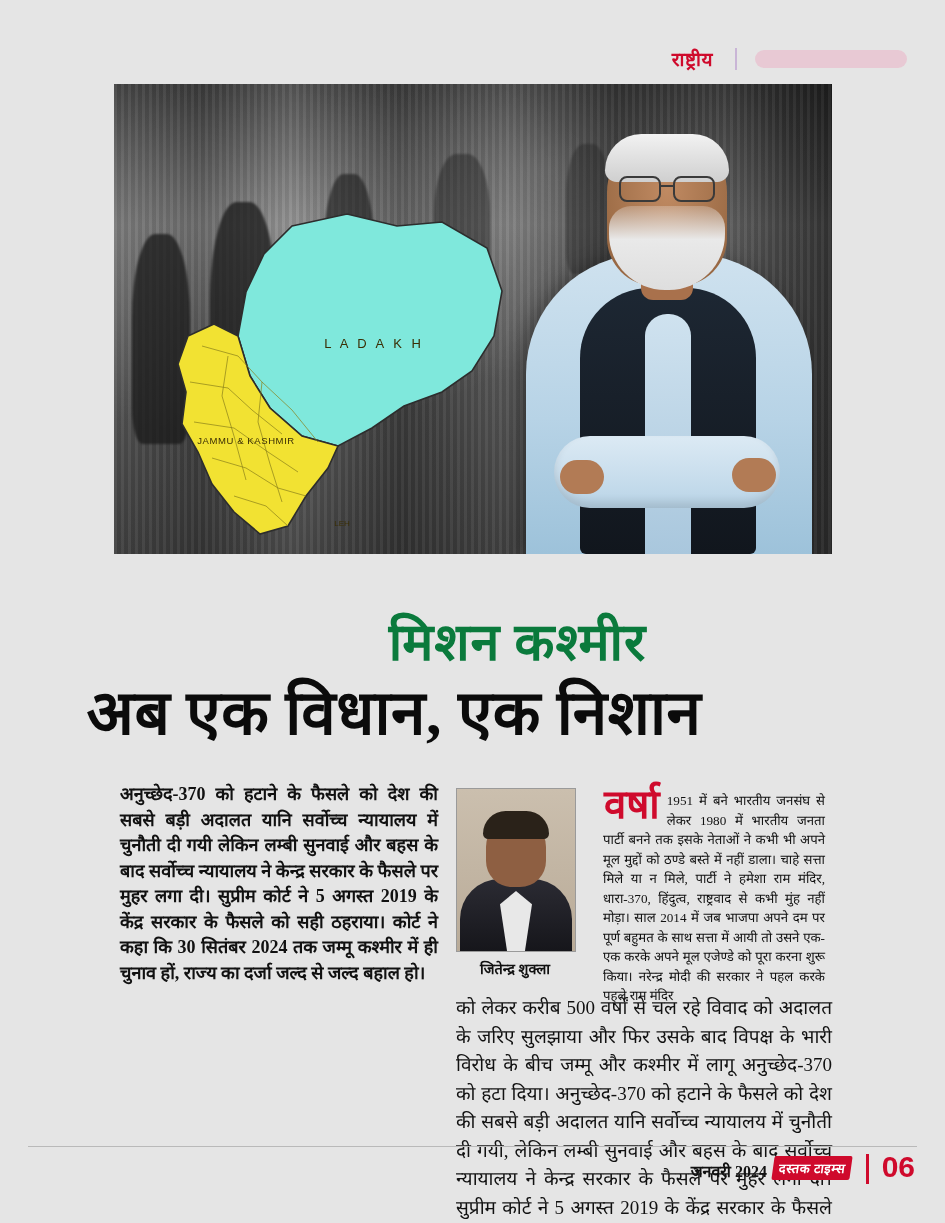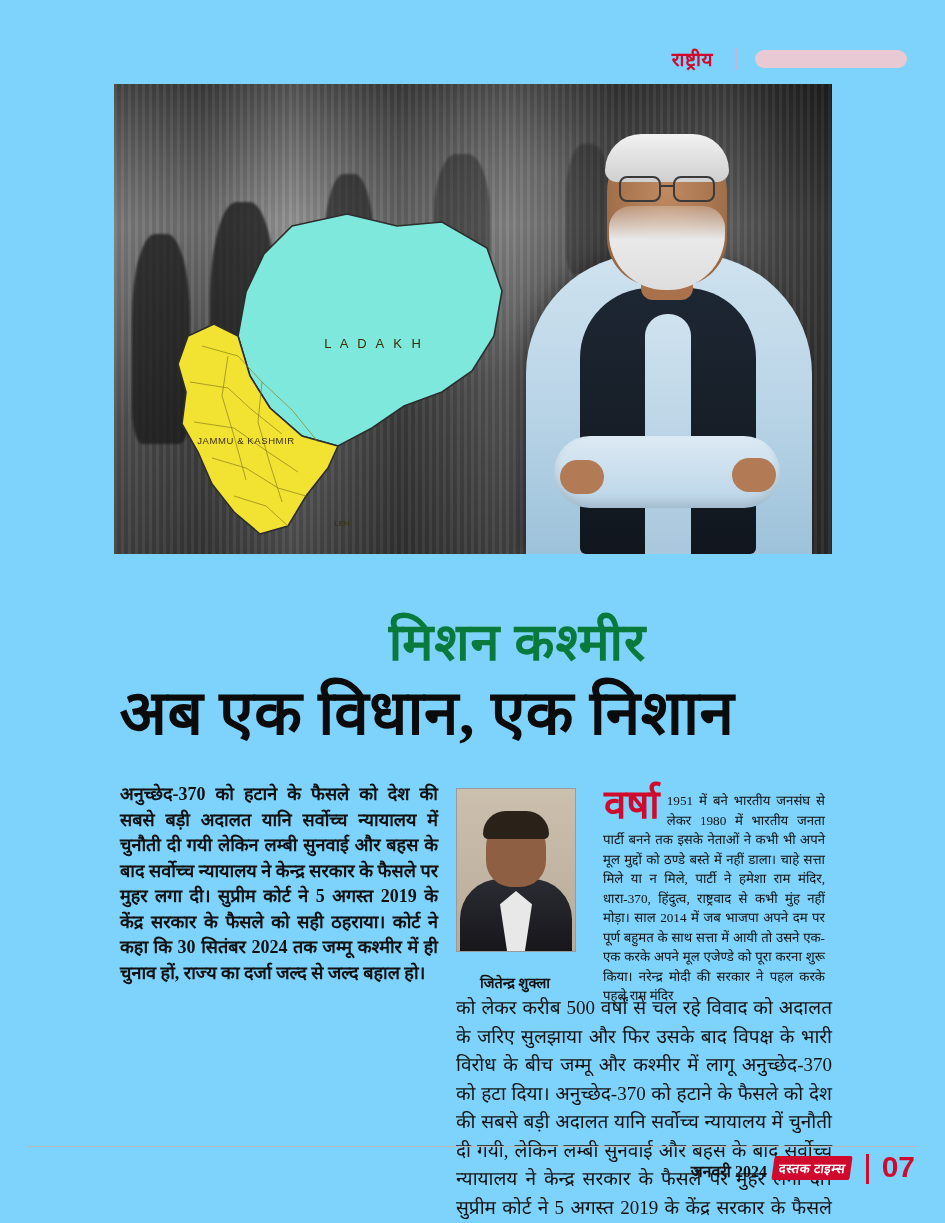--- a/index.html
+++ b/index.html
@@ -12,21 +12,21 @@
     height: 1223px;
     font-family: "Liberation Sans", sans-serif;
     color: #111;
     position: relative;
     overflow: hidden;
   }
   .page {
     position: relative;
     width: 945px;
     height: 1223px;
-    background: #7dd3fc;
+    background: #e5e5e5;
   }
 
   
   .header {
     position: absolute;
     top: 40px;
     left: 0;
     width: 945px;
     height: 40px;
   }
@@ -256,21 +256,20 @@
     position: absolute;
     top: 668px;
     left: 0;
     width: 788px;
     text-align: center;
     font-family: "Liberation Serif", serif;
     font-size: 62px;
     font-weight: bold;
     color: #0b0b0b;
     letter-spacing: 0.5px;
-    padding-left: 33px;
   }
 
   
   .intro {
     position: absolute;
     left: 120px;
     top: 782px;
     width: 318px;
     font-family: "Liberation Serif", serif;
     font-size: 18px;
@@ -328,21 +327,21 @@
     position: absolute;
     left: 50%;
     margin-left: -16px;
     bottom: 0;
     width: 32px;
     height: 60px;
     background: #e8e8e8;
     clip-path: polygon(50% 0, 100% 22%, 78% 100%, 22% 100%, 0 22%);
   }
   .portrait-caption {
-    margin-top: 20px;
+    margin-top: 6px;
     width: 118px;
     text-align: center;
     font-family: "Liberation Serif", serif;
     font-size: 14.5px;
     font-weight: bold;
     color: #111;
   }
 
   .right-col {
     position: absolute;
@@ -515,16 +514,16 @@
     <p>1951 में बने भारतीय जनसंघ से लेकर 1980 में भारतीय जनता पार्टी बनने तक इसके नेताओं ने कभी भी अपने मूल मुद्दों को ठण्डे बस्ते में नहीं डाला। चाहे सत्ता मिले या न मिले, पार्टी ने हमेशा राम मंदिर, धारा-370, हिंदुत्व, राष्ट्रवाद से कभी मुंह नहीं मोड़ा। साल 2014 में जब भाजपा अपने दम पर पूर्ण बहुमत के साथ सत्ता में आयी तो उसने एक-एक करके अपने मूल एजेण्डे को पूरा करना शुरू किया। नरेन्द्र मोदी की सरकार ने पहल करके पहले राम मंदिर</p>
   </div>
 
   <div class="wide-col">को लेकर करीब 500 वर्षों से चल रहे विवाद को अदालत के जरिए सुलझाया और फिर उसके बाद विपक्ष के भारी विरोध के बीच जम्मू और कश्मीर में लागू अनुच्छेद-370 को हटा दिया। अनुच्छेद-370 को हटाने के फैसले को देश की सबसे बड़ी अदालत यानि सर्वोच्च न्यायालय में चुनौती दी गयी, लेकिन लम्बी सुनवाई और बहस के बाद सर्वोच्च न्यायालय ने केन्द्र सरकार के फैसले पर मुहर लगा दी। सुप्रीम कोर्ट ने 5 अगस्त 2019 के केंद्र सरकार के फैसले को सही ठहराया। कोर्ट ने कहा कि</div>
 
   <div class="footer-rule"></div>
   <div class="footer">
     <div class="footer-date">जनवरी 2024</div>
     <div class="footer-logo">दस्तक टाइम्स</div>
     <div class="footer-pagebar"></div>
-    <div class="footer-page">07</div>
+    <div class="footer-page">06</div>
   </div>
 
 </div>
 
 </body></html>

